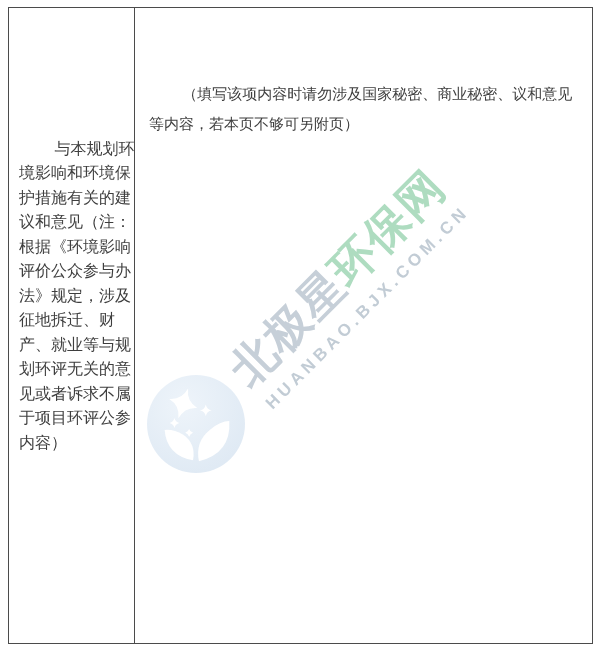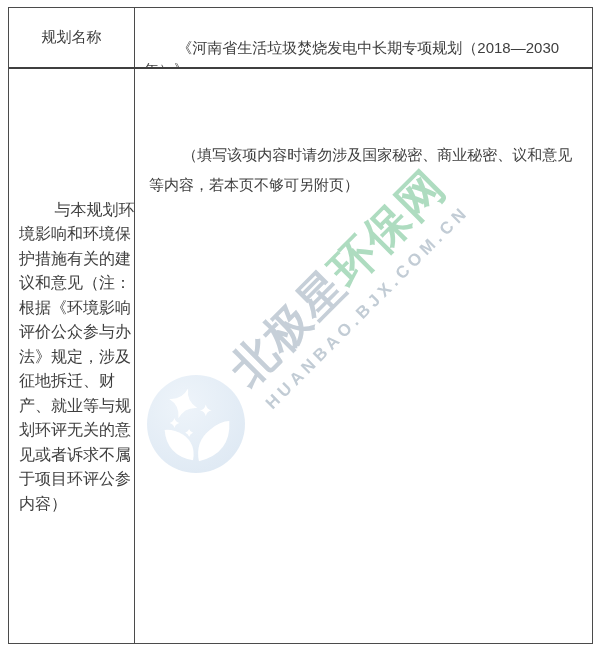--- a/index.html
+++ b/index.html
@@ -154,29 +154,20 @@
     <div class="wm-rot">
       <div class="wm-brand">
         <span class="part1">北极星</span><span class="part2">环保网</span>
       </div>
       <div class="wm-url">HUANBAO.BJX.COM.CN</div>
     </div>
   </div>
 
   <div class="doc-table">
 
-    <div class="row row-plan-name">
-      <div class="cell-label plan-label-cell">
-        <span>规划名称</span>
-      </div>
-      <div class="plan-value-cell">
-        <span>《河南省生活垃圾焚烧发电中长期专项规划（2018—2030
-年）》</span>
-      </div>
-    </div>
 
 
     <div class="row row-opinion">
       <div class="cell-label opinion-prompt-cell">
         <span>与本规划环
 境影响和环境保
 护措施有关的建
 议和意见（注：
 根据《环境影响
 评价公众参与办

